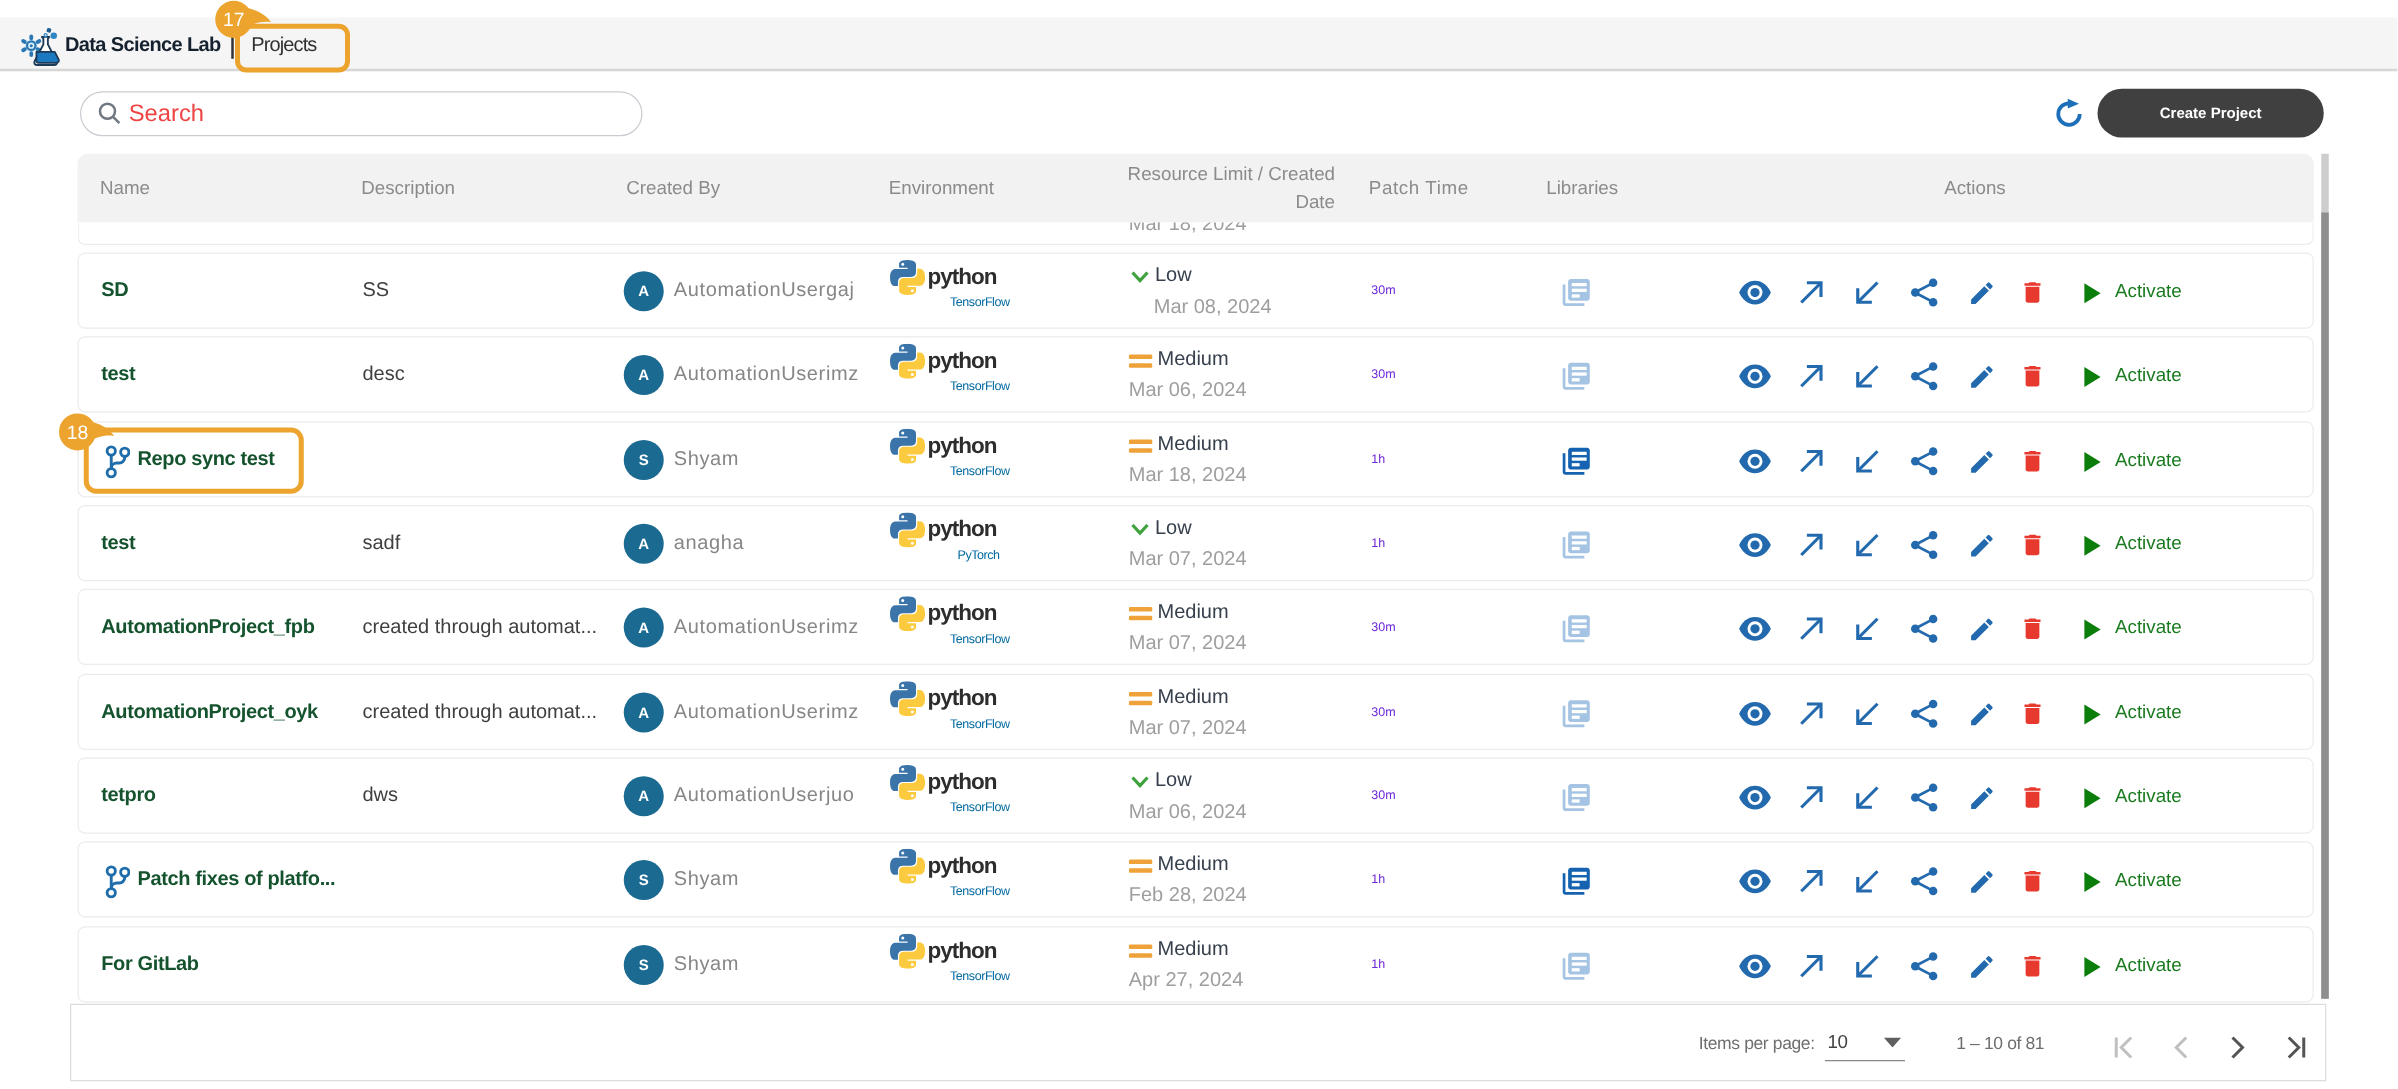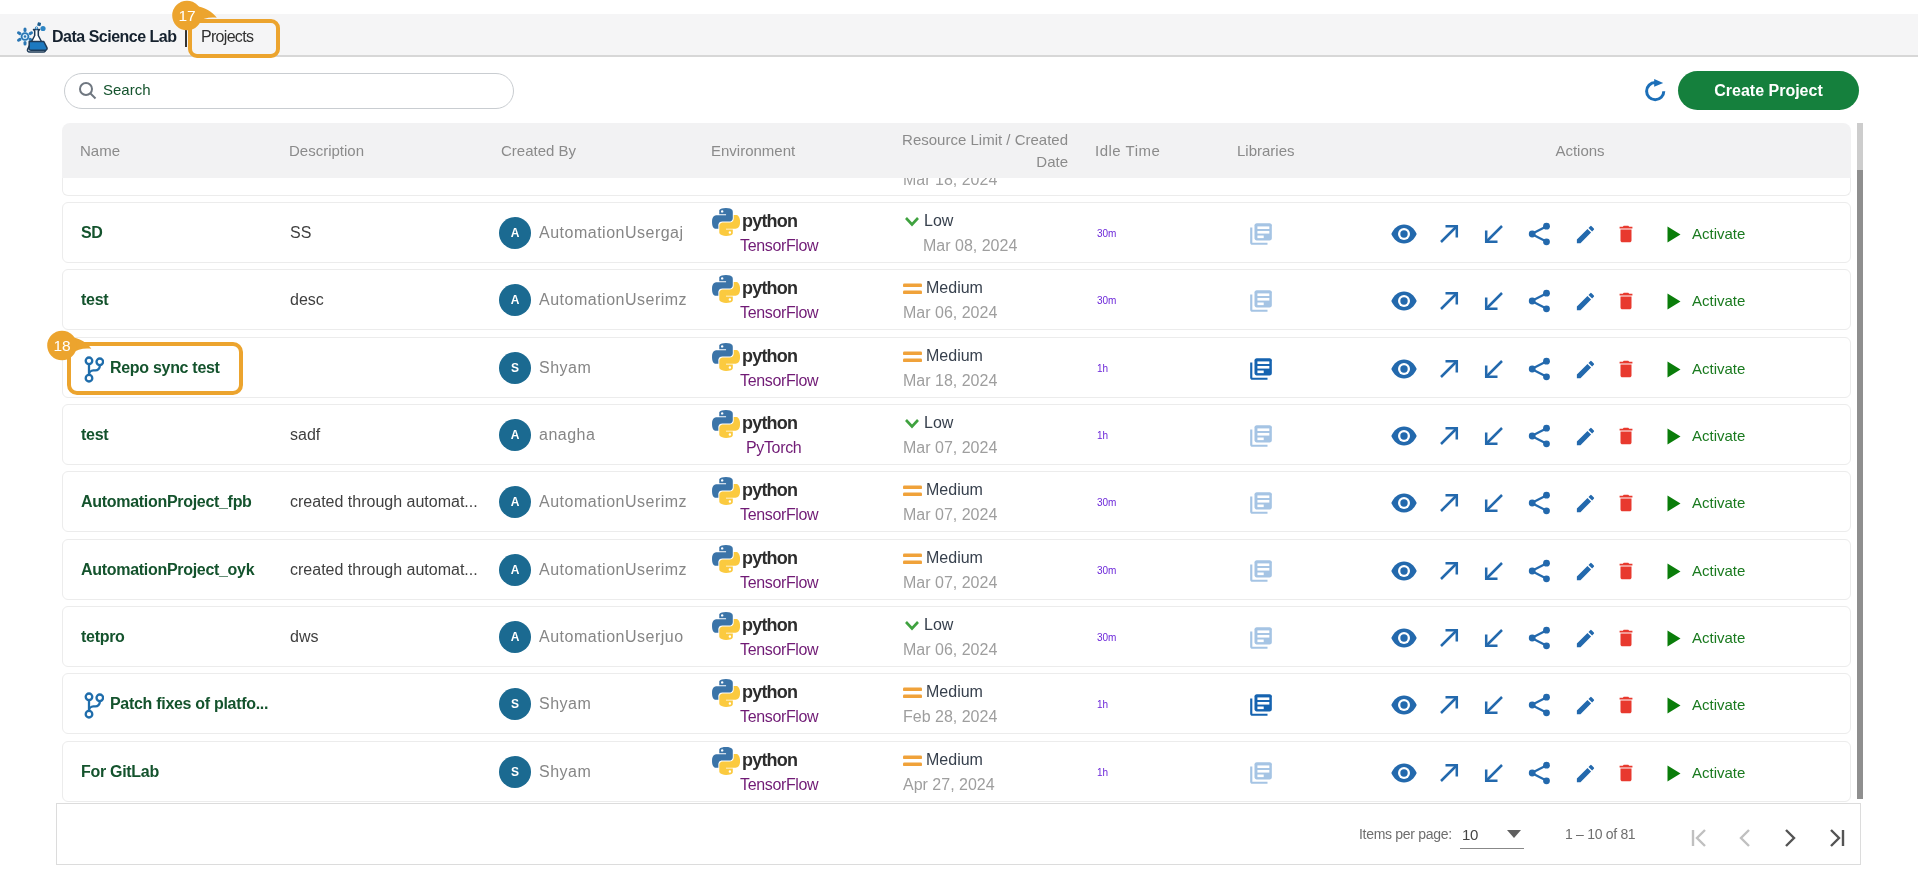--- a/index.html
+++ b/index.html
@@ -6,38 +6,38 @@
   font-family:"Liberation Sans", sans-serif; position:relative; }
 .abs { position:absolute; }
 #topbar { position:absolute; left:0; top:14px; width:1918px; height:43px;
   background:#f5f5f6; border-bottom:2px solid #d7d7d7; }
 #title { position:absolute; left:52px; top:28px; font-size:16px; font-weight:bold; color:#15212e; letter-spacing:-0.5px; }
 #tsep { position:absolute; left:185px; top:27px; width:2px; height:20px; background:#333; }
 #projlbl { position:absolute; left:201px; top:28px; font-size:16px; color:#303030; letter-spacing:-0.7px; }
 .hlbox { position:absolute; border:4px solid #eca42e; border-radius:9px; }
 #search { position:absolute; left:64px; top:73px; width:450px; height:36px;
   border:1px solid #c9cdd1; border-radius:18px; background:#fff; }
-#searchtxt { position:absolute; left:103px; top:81px; font-size:15px; color:#14532d; }
+#searchtxt { position:absolute; left:103px; top:81px; font-size:19px; color:#ef4444; }
 #createbtn { position:absolute; left:1678px; top:71px; width:181px; height:39px;
-  background:#15803d; border-radius:19.5px; color:#fff; font-size:16px; font-weight:bold;
+  background:#404040; border-radius:19.5px; color:#fff; font-size:12px; font-weight:bold;
   text-align:center; line-height:39px; }
 #thead { position:absolute; left:62px; top:123px; width:1789px; height:55px;
   background:#f2f2f3; border-radius:8px 8px 0 0; }
 .hl { position:absolute; font-size:15px; color:#8b8b8b; top:19px; }
 .card { position:absolute; left:62px; width:1789px; height:61px; background:#fff;
   border:1px solid #ececec; border-radius:6px; }
 .name { position:absolute; font-size:16px; font-weight:bold; color:#14532d; letter-spacing:-0.3px; top:50%;
   transform:translateY(-50%); white-space:nowrap; }
 .desc { position:absolute; font-size:16px; color:#3f3f3f; top:50%; transform:translateY(-50%); white-space:nowrap; }
 .avatar { position:absolute; width:32px; height:32px; border-radius:16px; background:#1b6a91;
   color:#fff; font-size:12px; font-weight:bold; text-align:center; line-height:32px;
   top:50%; transform:translateY(-50%); }
 .user { position:absolute; font-size:16px; color:#868686; letter-spacing:0.5px; top:50%; transform:translateY(-50%); white-space:nowrap; }
 .pyword { position:absolute; font-size:18px; font-weight:bold; color:#2d2d2d; letter-spacing:-0.8px; }
-.envsub { position:absolute; font-size:16px; color:#701a75; letter-spacing:-0.35px; }
+.envsub { position:absolute; font-size:10px; color:#0369a1; letter-spacing:-0.35px;margin-left:20px; }
 .level { position:absolute; font-size:16px; color:#37404d; }
 .date { position:absolute; font-size:16px; color:#9e9e9e; }
 .idle { position:absolute; font-size:10px; color:#6d28d9; top:50%; transform:translateY(-50%); }
 .activate { position:absolute; font-size:15px; color:#1a7a1f; top:50%; transform:translateY(-50%); }
 #partial { position:absolute; left:62px; top:178px; width:1789px; height:18px; overflow:hidden;
   background:#fff; border:1px solid #ececec; border-top:none; border-radius:0 0 6px 6px; }
 #footer { position:absolute; left:56px; top:803px; width:1805px; height:62px;
   background:#fff; border:1px solid #dcdcdc; }
 .ftxt { position:absolute; font-size:14px; color:#6e6e6e; letter-spacing:-0.3px; top:50%; transform:translateY(-50%); }
 #sbtrack { position:absolute; left:1857px; top:123px; width:6px; height:676px; background:#cdcdcd; }
@@ -85,21 +85,21 @@
 <path d="M12.2 3.6 a8.6 8.6 0 1 0 8.6 8.6" fill="none" stroke="#1c6fb8" stroke-width="3"></path>
 <polygon points="11.2,0 11.2,7.8 20.2,3.9" fill="#1c6fb8"></polygon>
 </svg>
 <div id="createbtn">Create Project</div>
 <div id="thead">
 <div class="hl" style="left:18px">Name</div>
 <div class="hl" style="left:227px">Description</div>
 <div class="hl" style="left:439px">Created By</div>
 <div class="hl" style="left:649px">Environment</div>
 <div class="hl" style="left:831px;top:6px;width:175px;text-align:right;line-height:22px">Resource Limit / Created Date</div>
-<div class="hl" style="left:1033px;letter-spacing:0.5px">Idle Time</div>
+<div class="hl" style="left:1033px;letter-spacing:0.5px">Patch Time</div>
 <div class="hl" style="left:1175px">Libraries</div>
 <div class="hl" style="left:1438px;width:160px;text-align:center">Actions</div>
 </div>
 <div id="partial">
     <div class="date" style="left:840px;top:-7px">Mar 18, 2024</div>
   </div>
 <div class="card" style="top:202px">
 <div class="name" style="left:18px">SD</div>
 <div class="desc" style="left:227px">SS</div>
 <div class="avatar" style="left:436px">A</div>

